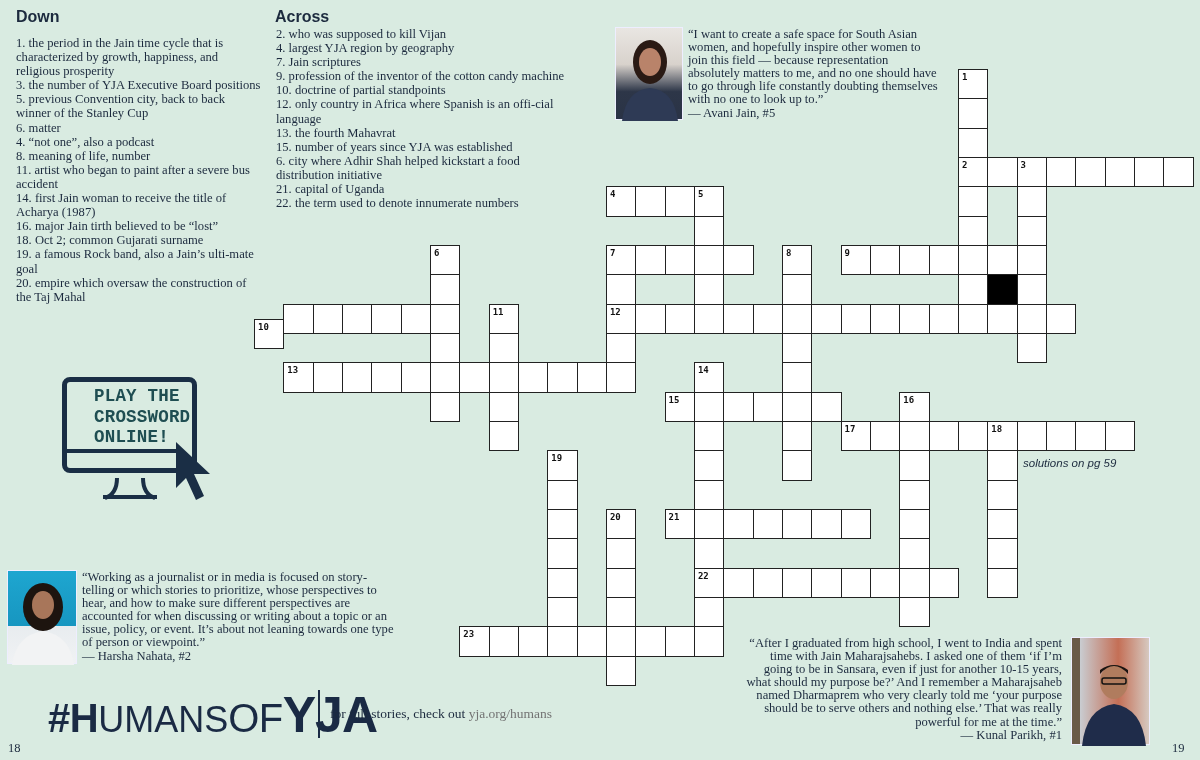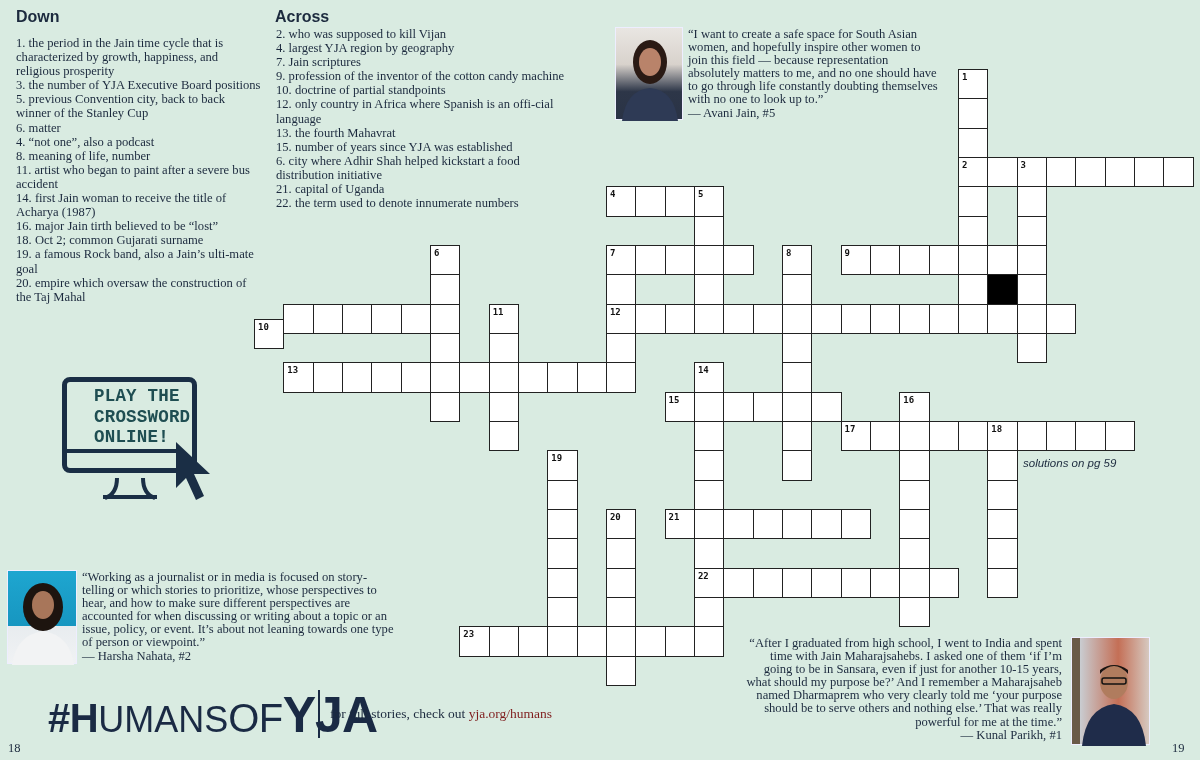--- a/index.html
+++ b/index.html
@@ -18,21 +18,21 @@
   .photo { position: absolute; border: 1px solid #eef; }
   .attrib { display: block; }
   #play-box { position: absolute; left: 62px; top: 377px; width: 135px; height: 96px; border: 5px solid #1a2e45; border-radius: 8px; }
   #play-text { position: absolute; left: 70px; top: 386px; font-family: Liberation Mono, monospace; font-weight: bold; font-size: 17.5px; line-height: 20.5px; color: #1f4e52; letter-spacing: 0.2px; margin-left: 24px; }
   .hashtag { position: absolute; left: 4px; top: 686px; font-family: "Liberation Sans", sans-serif; font-weight: bold; color: #1a2a44; white-space: nowrap; margin-left: 44px; }
   .hashtag .hs { font-size: 40px; letter-spacing: -0.5px; }
   .hashtag .sm { font-size: 33px; font-weight: normal; letter-spacing: 0px; }
   .hashtag .big { font-size: 50px; letter-spacing: -1px; }
   .vline { position: absolute; left: 318px; top: 690px; width: 1.5px; height: 48px; background: #1a2a44; }
   .fullstories { position: absolute; left: 330px; top: 706px; font-family: "Liberation Serif", serif; font-size: 13.5px; color: #1c2a3e; }
-  .fullstories .link { color: #7f1d1d; }
+  .fullstories .link { color: #737373; }
   .pagenum { position: absolute; font-family: "Liberation Serif", serif; font-size: 12.5px; color: #1c2a3e; }
   .solutions { position: absolute; left: 1023px; top: 457px; font-family: "Liberation Sans", sans-serif; font-style: italic; font-size: 11.5px; color: #1c2a3e; }
 </style>
 </head>
 <body>
 
 <div class="heading" style="left:16px; top:8px;">Down</div>
 <div class="clue-list" id="down-list">
   <div>1. the period in the Jain time cycle that is characterized by growth, happiness, and religious prosperity</div>
   <div>3. the number of YJA Executive Board positions</div>

